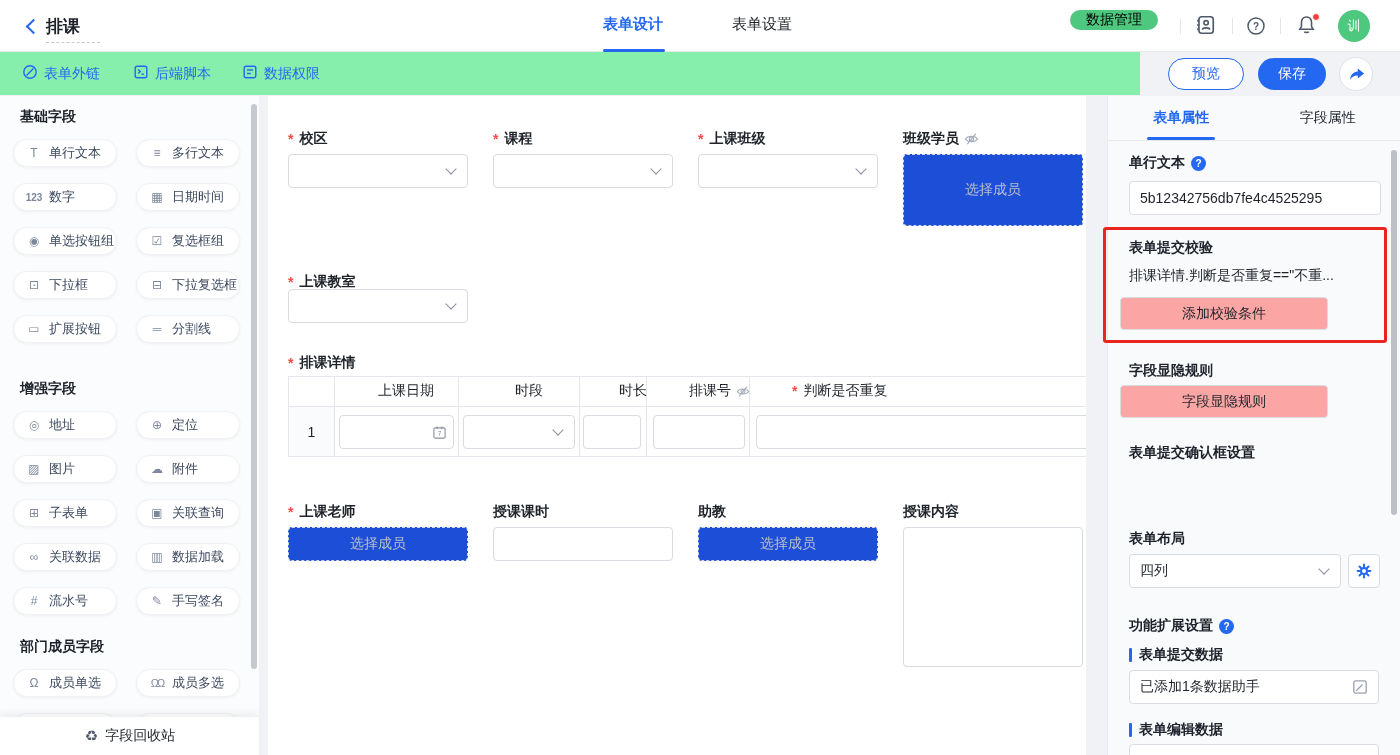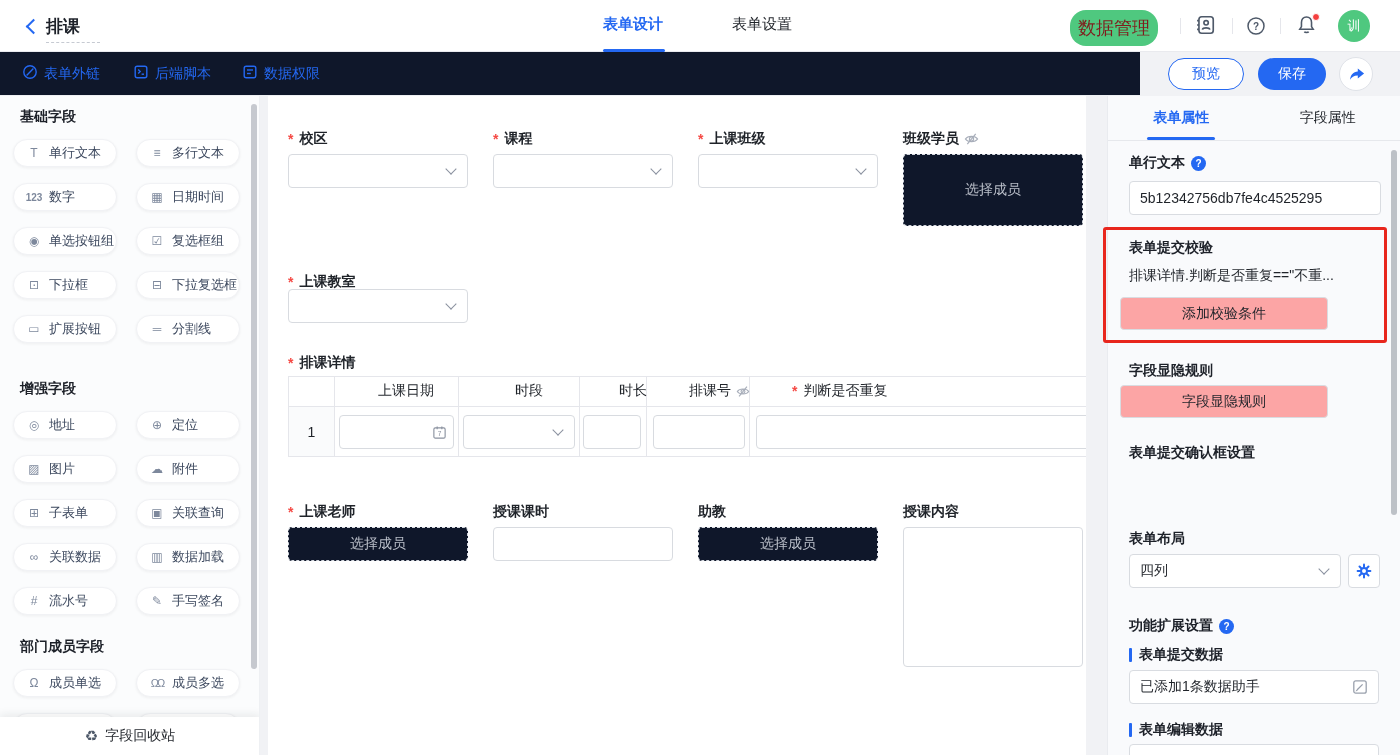--- a/index.html
+++ b/index.html
@@ -8,28 +8,28 @@
 
   
   .topbar { position:absolute; left:0; top:0; width:1400px; height:52px; background:#fff; border-bottom:1px solid #e9eaee; z-index:30; }
   .back-btn { position:absolute; left:22px; top:17px; width:20px; height:20px; cursor:pointer; }
   .chev-left { display:inline-block; width:11px; height:11px; border-left:2.5px solid #2468f2; border-bottom:2.5px solid #2468f2; transform:rotate(45deg); margin:4px 0 0 6px; }
   .app-title { position:absolute; left:46px; top:15px; font-size:17px; font-weight:700; color:#1d2129; }
   .title-dash { position:absolute; left:46px; top:42px; width:54px; border-bottom:1px dashed #c6cad2; }
   .top-tab { position:absolute; top:15px; font-size:15px; cursor:pointer; color:#1f2329; }
   .top-tab.active { color:#2468f2; font-weight:600; }
   .tab-underline { position:absolute; top:49px; height:3px; background:#2468f2; border-radius:2px; }
-  .pill-green { position:absolute; left:1070px; top:10px; width:88px; height:36px; border-radius:16px; background:#4fc87f; color:#7f1d1d; font-size:18px; display:flex; align-items:center; justify-content:center; cursor:pointer; }
+  .pill-green { position:absolute; left:1070px; top:10px; width:88px; height:20px; border-radius:16px; background:#4fc87f; color:#000000; font-size:14px; display:flex; align-items:center; justify-content:center; cursor:pointer; }
   .top-div { position:absolute; top:18px; width:1px; height:16px; background:#e5e6eb; }
   .top-icon { position:absolute; top:14px; cursor:pointer; }
   .bell-dot { position:absolute; left:1312px; top:13px; width:8px; height:8px; border-radius:50%; background:#f53f3f; border:1.5px solid #fff; }
   .avatar { position:absolute; left:1338px; top:10px; width:32px; height:32px; border-radius:50%; background:#4fc87f; color:#fff; font-size:13px; display:flex; align-items:center; justify-content:center; cursor:pointer; }
 
   
-  .toolbar { position:absolute; left:0; top:52px; width:1140px; height:44px; background:#0f172a; border-bottom:1px solid #eef0f3; z-index:29;padding-left:12px; }
+  .toolbar { position:absolute; left:0; top:52px; width:1140px; height:44px; background:#86efac; border-bottom:1px solid #eef0f3; z-index:29;padding-left:12px; }
   .tb-link { position:absolute; top:12px; display:flex; align-items:center; gap:6px; color:#2468f2; font-size:14px; cursor:pointer; }
   .btn-preview { position:absolute; left:1168px; top:6px; width:76px; height:32px; border:1px solid #2468f2; color:#2468f2; border-radius:16px; background:#fff; font-size:14px; display:flex; align-items:center; justify-content:center; cursor:pointer; }
   .btn-save { position:absolute; left:1258px; top:6px; width:68px; height:32px; background:#2468f2; color:#fff; border-radius:16px; font-size:14px; display:flex; align-items:center; justify-content:center; cursor:pointer; }
   .btn-share { position:absolute; left:1339px; top:5px; width:34px; height:34px; border:1px solid #dfe2e8; border-radius:50%; background:#fff; display:flex; align-items:center; justify-content:center; cursor:pointer; }
 
   
   .sidebar { position:absolute; left:0; top:96px; width:260px; height:659px; background:#fbfcfd; border-right:1px solid #eef0f3; overflow:hidden; z-index:10; }
   .grp { position:absolute; left:13px; width:234px; }
   .g-head { font-size:14px; font-weight:700; color:#1d2129; padding-left:7px; margin-bottom:13px; }
   .pill-grid { display:grid; grid-template-columns:104px 104px; column-gap:19px; row-gap:16px; }
@@ -39,21 +39,21 @@
   .sb-scroll { position:absolute; left:251px; top:8px; width:6px; height:565px; border-radius:3px; background:#c6c9cf; z-index:12; }
   .sb-footer { position:absolute; left:0; bottom:0; width:260px; height:38px; background:#fff; box-shadow:0 -3px 8px rgba(29,33,41,.08); display:flex; align-items:center; justify-content:center; gap:7px; font-size:14px; color:#1f2329; cursor:pointer; z-index:11; }
   .recycle-g { color:#4e5969; font-size:15px; }
 
   
   .canvas { position:absolute; left:268px; top:96px; width:818px; height:659px; background:#fff; overflow:hidden; z-index:5; }
   .lbl { position:absolute; font-size:14px; font-weight:600; color:#1f2329; white-space:nowrap; display:flex; align-items:center; gap:5px; }
   .req::before { content:"*"; color:#f54a45; margin-right:1px; font-weight:600; }
   .sel, .inp { position:absolute; background:#fff; border:1px solid #d8dbe0; border-radius:4px; cursor:pointer; }
   .chev-down { position:absolute; right:12px; top:50%; margin-top:-6px; width:8px; height:8px; border-right:1.6px solid #8a919f; border-bottom:1.6px solid #8a919f; transform:rotate(45deg); }
-  .dashedbox { position:absolute; border:1px dashed #d2d6dd; border-radius:4px; background:#0f172a; display:flex; align-items:center; justify-content:center; font-size:14px; color:#b9bec8; cursor:pointer; }
+  .dashedbox { position:absolute; border:1px dashed #d2d6dd; border-radius:4px; background:#1d4ed8; display:flex; align-items:center; justify-content:center; font-size:14px; color:#b9bec8; cursor:pointer; }
   .ta { position:absolute; border:1px solid #d8dbe0; border-radius:4px; background:#fff; cursor:text; }
 
   
   .sft { position:absolute; left:20px; top:280px; width:798px; height:81px; overflow:hidden; border:1px solid #e5e6eb; border-right:none; background:#fff; }
   .sft-inner { position:absolute; left:0; top:0; width:1100px; height:81px; }
   .sft-hline { position:absolute; left:0; top:29px; width:1100px; height:1px; background:#e5e6eb; }
   .sft-bline { position:absolute; left:0; top:79px; width:1100px; height:1px; background:#e5e6eb; }
   .sft-v { position:absolute; top:0; width:1px; height:80px; background:#e5e6eb; }
   .sft-h { position:absolute; top:5px; font-size:14px; font-weight:500; color:#1f2329; white-space:nowrap; display:flex; align-items:center; gap:5px;margin-left:36px; }
   .sft-num { position:absolute; left:0; top:30px; width:45px; height:49px; background:#fafbfc; display:flex; align-items:center; justify-content:center; font-size:14px; color:#1f2329; }

